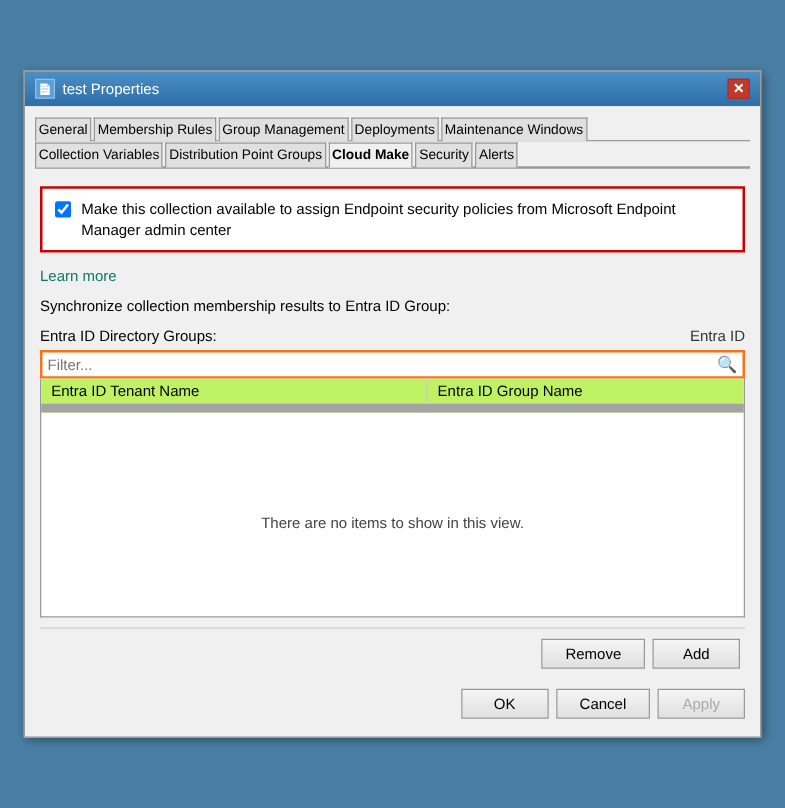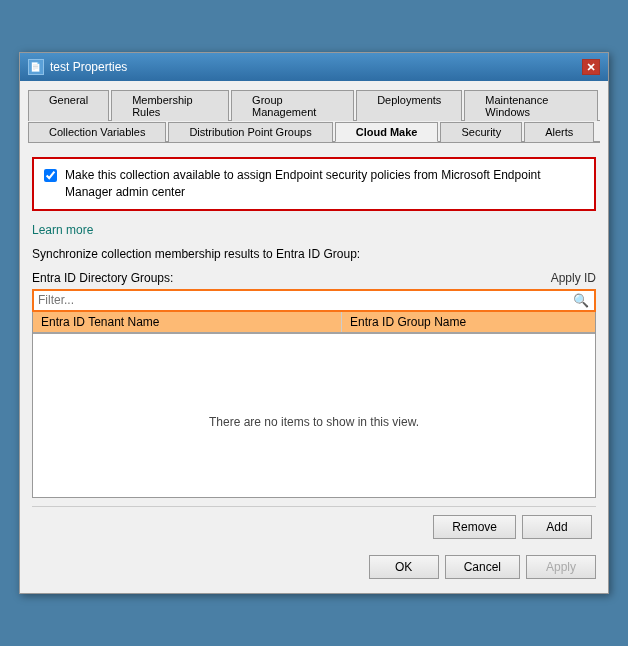--- a/index.html
+++ b/index.html
@@ -71,21 +71,21 @@
       display: flex;
       border-bottom: 1px solid #999;
       margin-bottom: 0;
     }
     .tabs-row2 {
       display: flex;
       border-bottom: 2px solid #999;
       margin-bottom: 10px;
     }
     .tab {
-      padding: 3px 20px;
+      padding: 3px 2px;
       border: 1px solid #999;
       border-bottom: none;
       background: #e0e0e0;
       cursor: pointer;
       font-size: 11px;
       margin-right: 2px;
       color: #000;
       position: relative;
       top: 1px;
     }
@@ -167,22 +167,22 @@
       cursor: pointer;
     }
     .table-container {
       border: 1px solid #999;
       border-top: none;
       background: white;
       min-height: 180px;
     }
     .table-header {
       display: flex;
-      background: #fdba74;
-      border-bottom: 2px solid #a3a3a3;
+      background: #bef264;
+      border-bottom: 7px solid #a3a3a3;
     }
     .table-col-header {
       padding: 3px 8px;
       font-size: 12px;
       font-weight: normal;
       border-right: 1px solid #ccc;
     }
     .table-col-header:first-child {
       width: 55%;
     }
@@ -263,21 +263,21 @@
         <span class="checkbox-label">Make this collection available to assign Endpoint security policies from Microsoft Endpoint Manager admin center</span>
       </div>
 
       <a class="learn-more-link">Learn more</a>
 
       <p class="sync-label">Synchronize collection membership results to  Entra ID Group:</p>
 
       <div class="directory-section">
         <div class="directory-header">
           <span class="directory-label">Entra ID Directory Groups:</span>
-          <span class="entra-id-label">Apply ID</span>
+          <span class="entra-id-label">Entra ID</span>
         </div>
         <div class="filter-row">
           <input class="filter-input" type="text" placeholder="Filter..." style="">
           <span class="search-icon-btn">🔍</span>
         </div>
         <div class="table-container">
           <div class="table-header">
             <div class="table-col-header">Entra ID  Tenant  Name</div>
             <div class="table-col-header">Entra ID  Group Name</div>
           </div>

